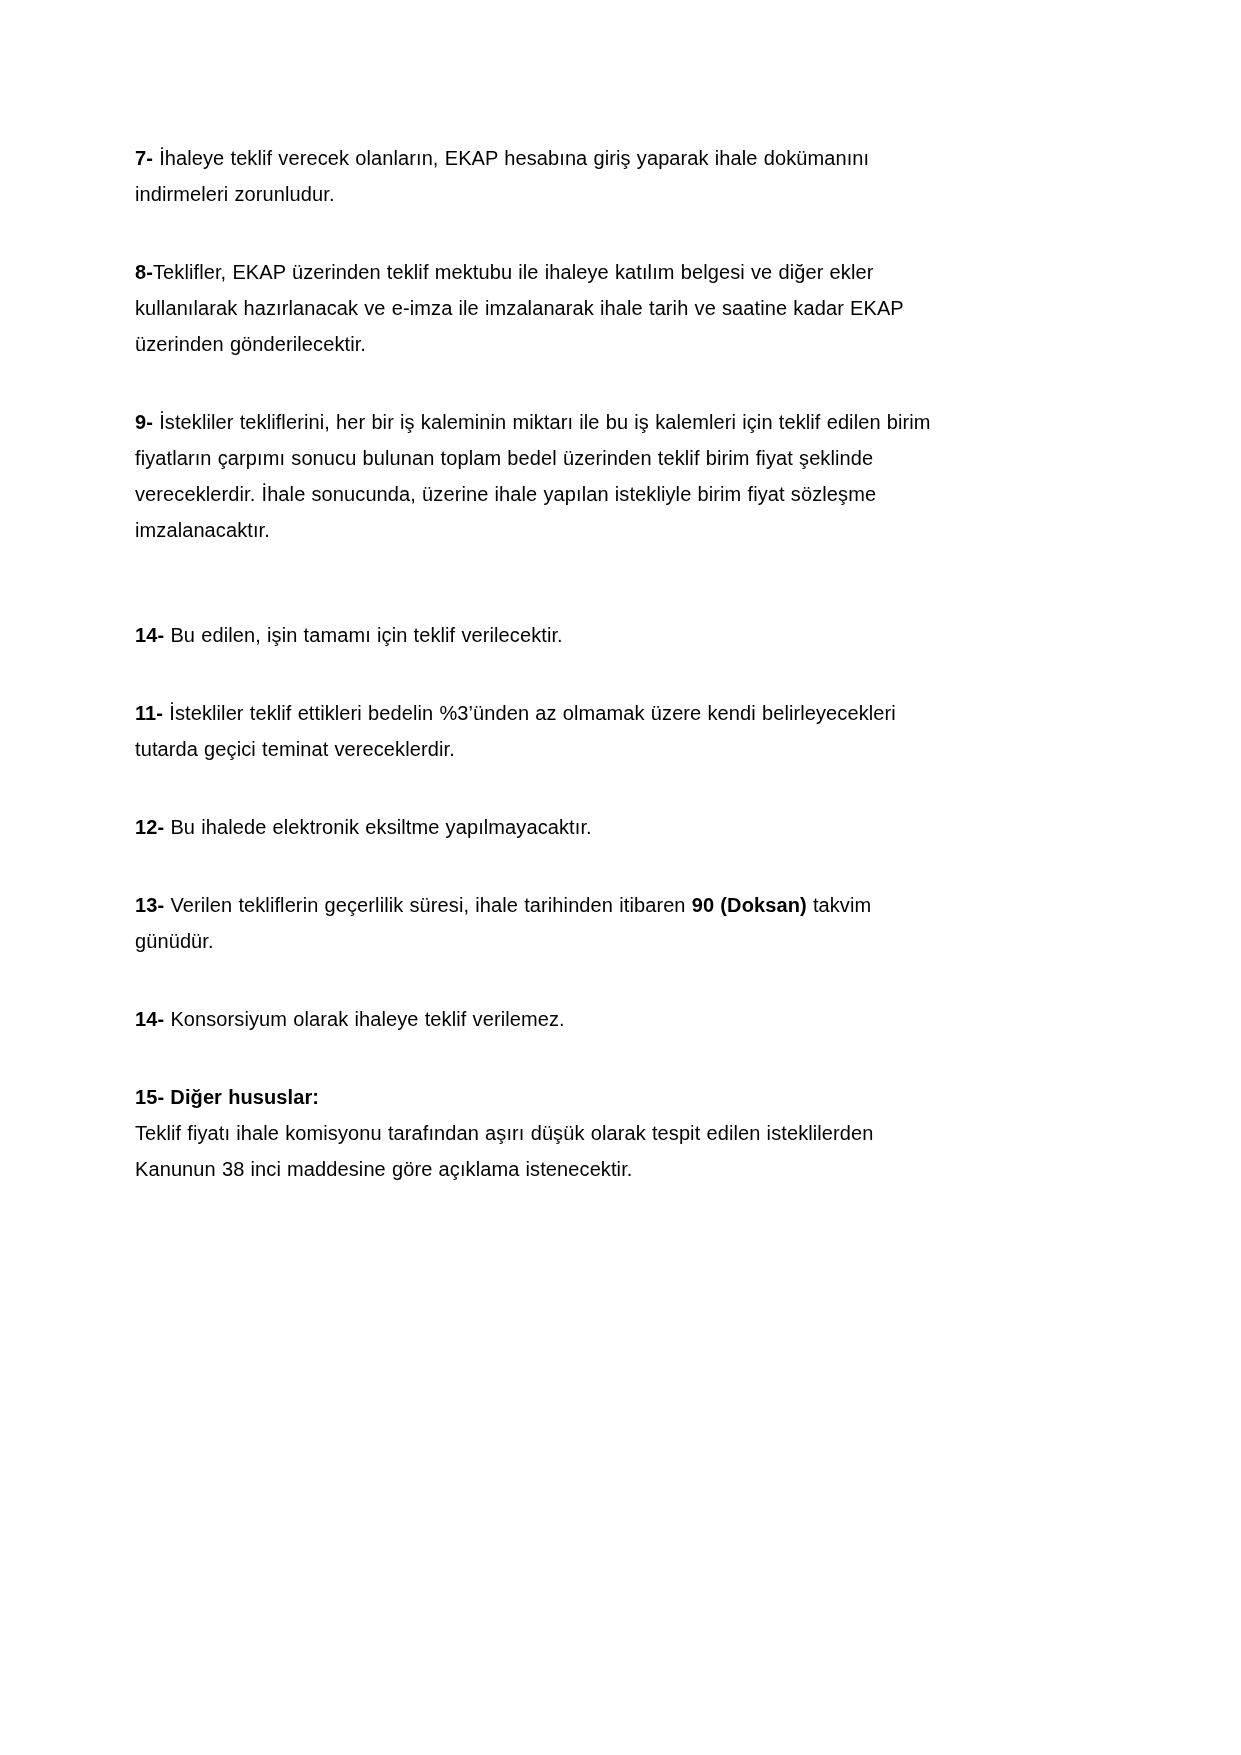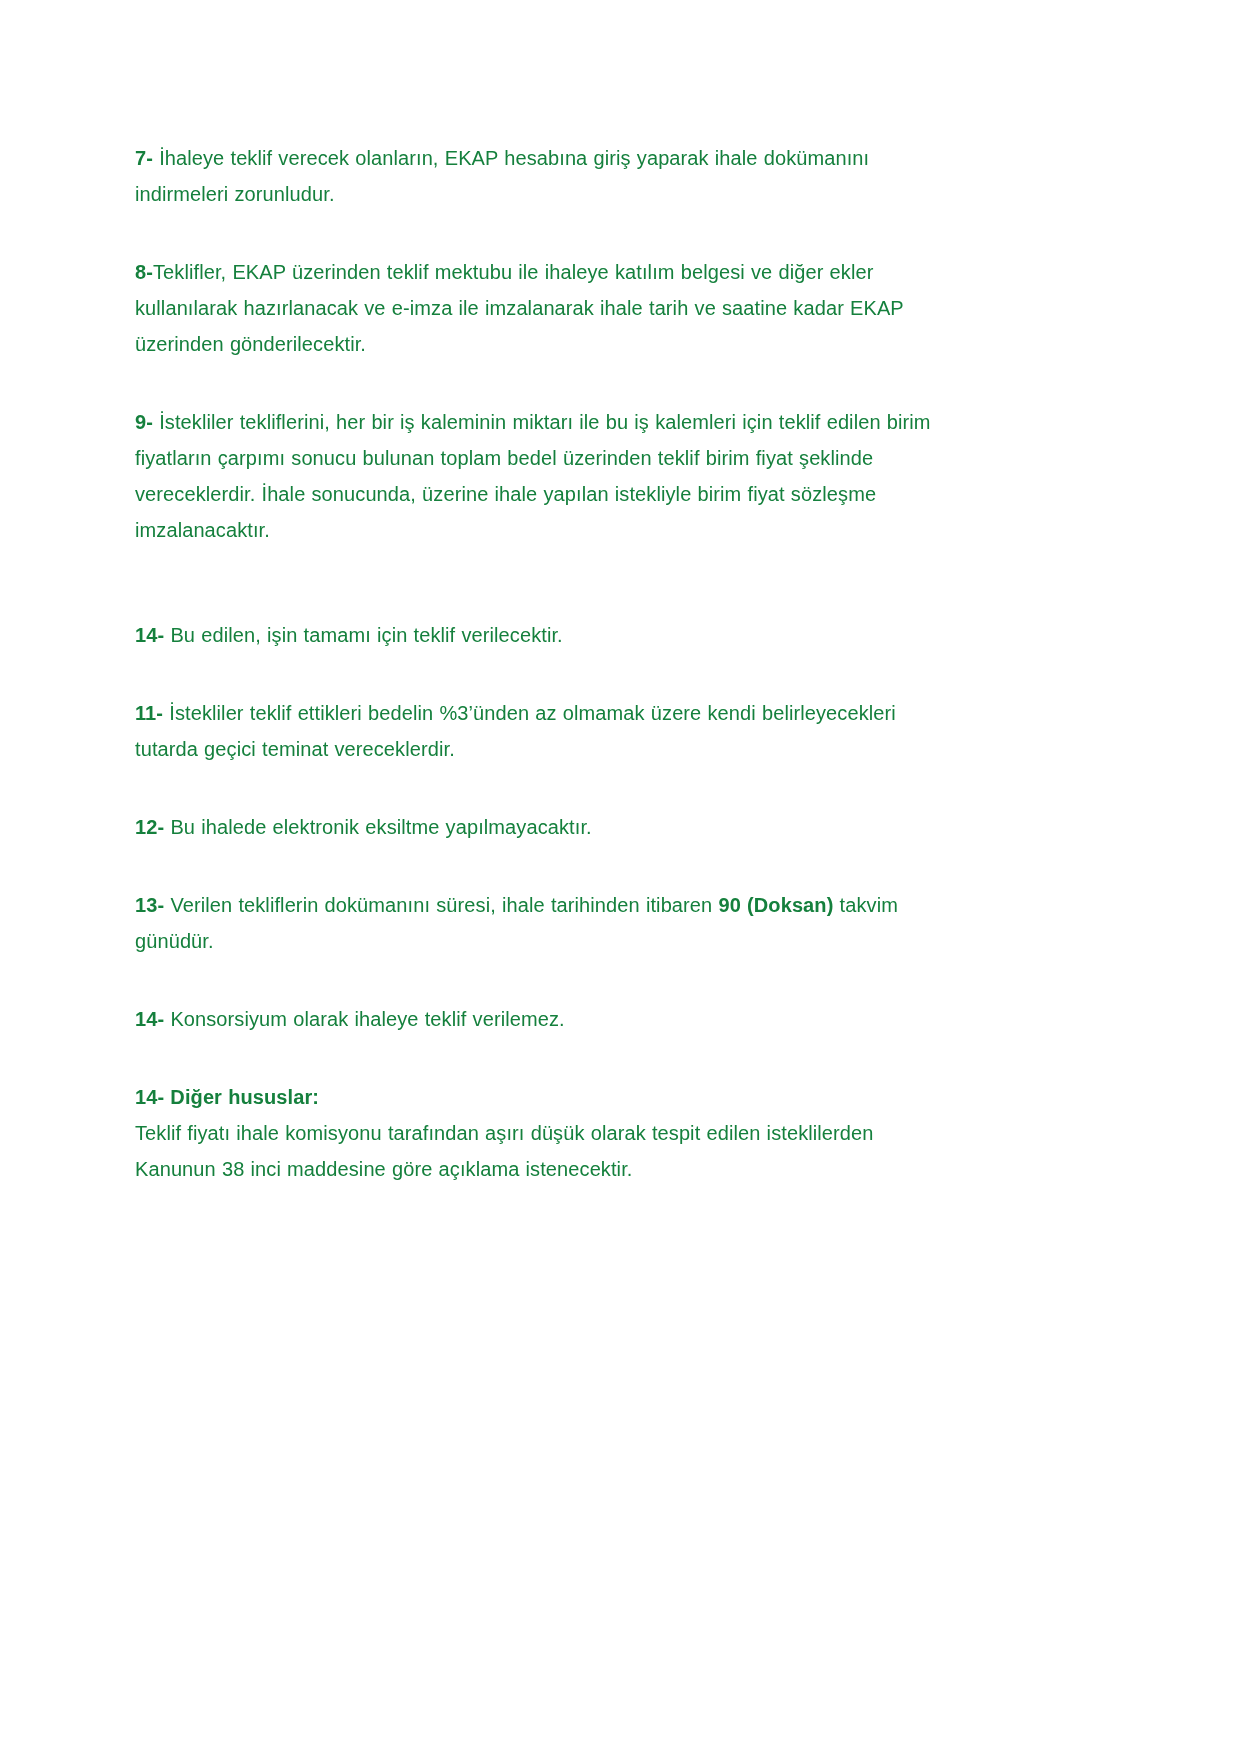--- a/index.html
+++ b/index.html
@@ -18,39 +18,39 @@
   .doc-body {
     position: absolute;
     left: 135px;
     top: 140px;
     width: 802px;
   }
   .para {
     margin: 0;
     font-size: 20px;
     line-height: 36px;
-    color: #15803d;
+    color: #000000;
     letter-spacing: 0.1px;
     word-spacing: 0.5px;
   }
   .para.first { margin-top: 0; }
   .para.normal { margin-top: 42px; }
   .para.section-break { margin-top: 69px; }
   .para.block-break { }
   .b { font-weight: bold; }
 </style>
 </head>
 <body>
 
 <div class="page">
   <div class="doc-body">
       <p class="para first"><span class="b">7-</span><span class=""> İhaleye teklif verecek olanların, EKAP hesabına giriş yaparak ihale dokümanını indirmeleri zorunludur.</span></p>
       <p class="para normal"><span class="b">8-</span><span class="">Teklifler, EKAP üzerinden teklif mektubu ile ihaleye katılım belgesi ve diğer ekler kullanılarak hazırlanacak ve e-imza ile imzalanarak ihale tarih ve saatine kadar EKAP üzerinden gönderilecektir.</span></p>
       <p class="para normal"><span class="b">9-</span><span class=""> İstekliler tekliflerini, her bir iş kaleminin miktarı ile bu iş kalemleri için teklif edilen birim fiyatların çarpımı sonucu bulunan toplam bedel üzerinden teklif birim fiyat şeklinde vereceklerdir. İhale sonucunda, üzerine ihale yapılan istekliyle birim fiyat sözleşme imzalanacaktır.</span></p>
       <p class="para section-break"><span class="b">14-</span><span class=""> Bu edilen, işin tamamı için teklif verilecektir.</span></p>
       <p class="para normal"><span class="b">11-</span><span class=""> İstekliler teklif ettikleri bedelin %3’ünden az olmamak üzere kendi belirleyecekleri tutarda geçici teminat vereceklerdir.</span></p>
       <p class="para normal"><span class="b">12-</span><span class=""> Bu ihalede elektronik eksiltme yapılmayacaktır.</span></p>
-      <p class="para normal"><span class="b">13-</span><span class=""> Verilen tekliflerin dokümanını süresi, ihale tarihinden itibaren </span><span class="b">90 (Doksan)</span><span class=""> takvim günüdür.</span></p>
+      <p class="para normal"><span class="b">13-</span><span class=""> Verilen tekliflerin geçerlilik süresi, ihale tarihinden itibaren </span><span class="b">90 (Doksan)</span><span class=""> takvim günüdür.</span></p>
       <p class="para normal"><span class="b">14-</span><span class=""> Konsorsiyum olarak ihaleye teklif verilemez.</span></p>
-      <p class="para normal"><span class="b">14- Diğer hususlar:</span></p>
+      <p class="para normal"><span class="b">15- Diğer hususlar:</span></p>
       <p class="para block-break"><span class="">Teklif fiyatı ihale komisyonu tarafından aşırı düşük olarak tespit edilen isteklilerden Kanunun 38 inci maddesine göre açıklama istenecektir.</span></p>
     </div>
 </div>
 
 </body></html>

